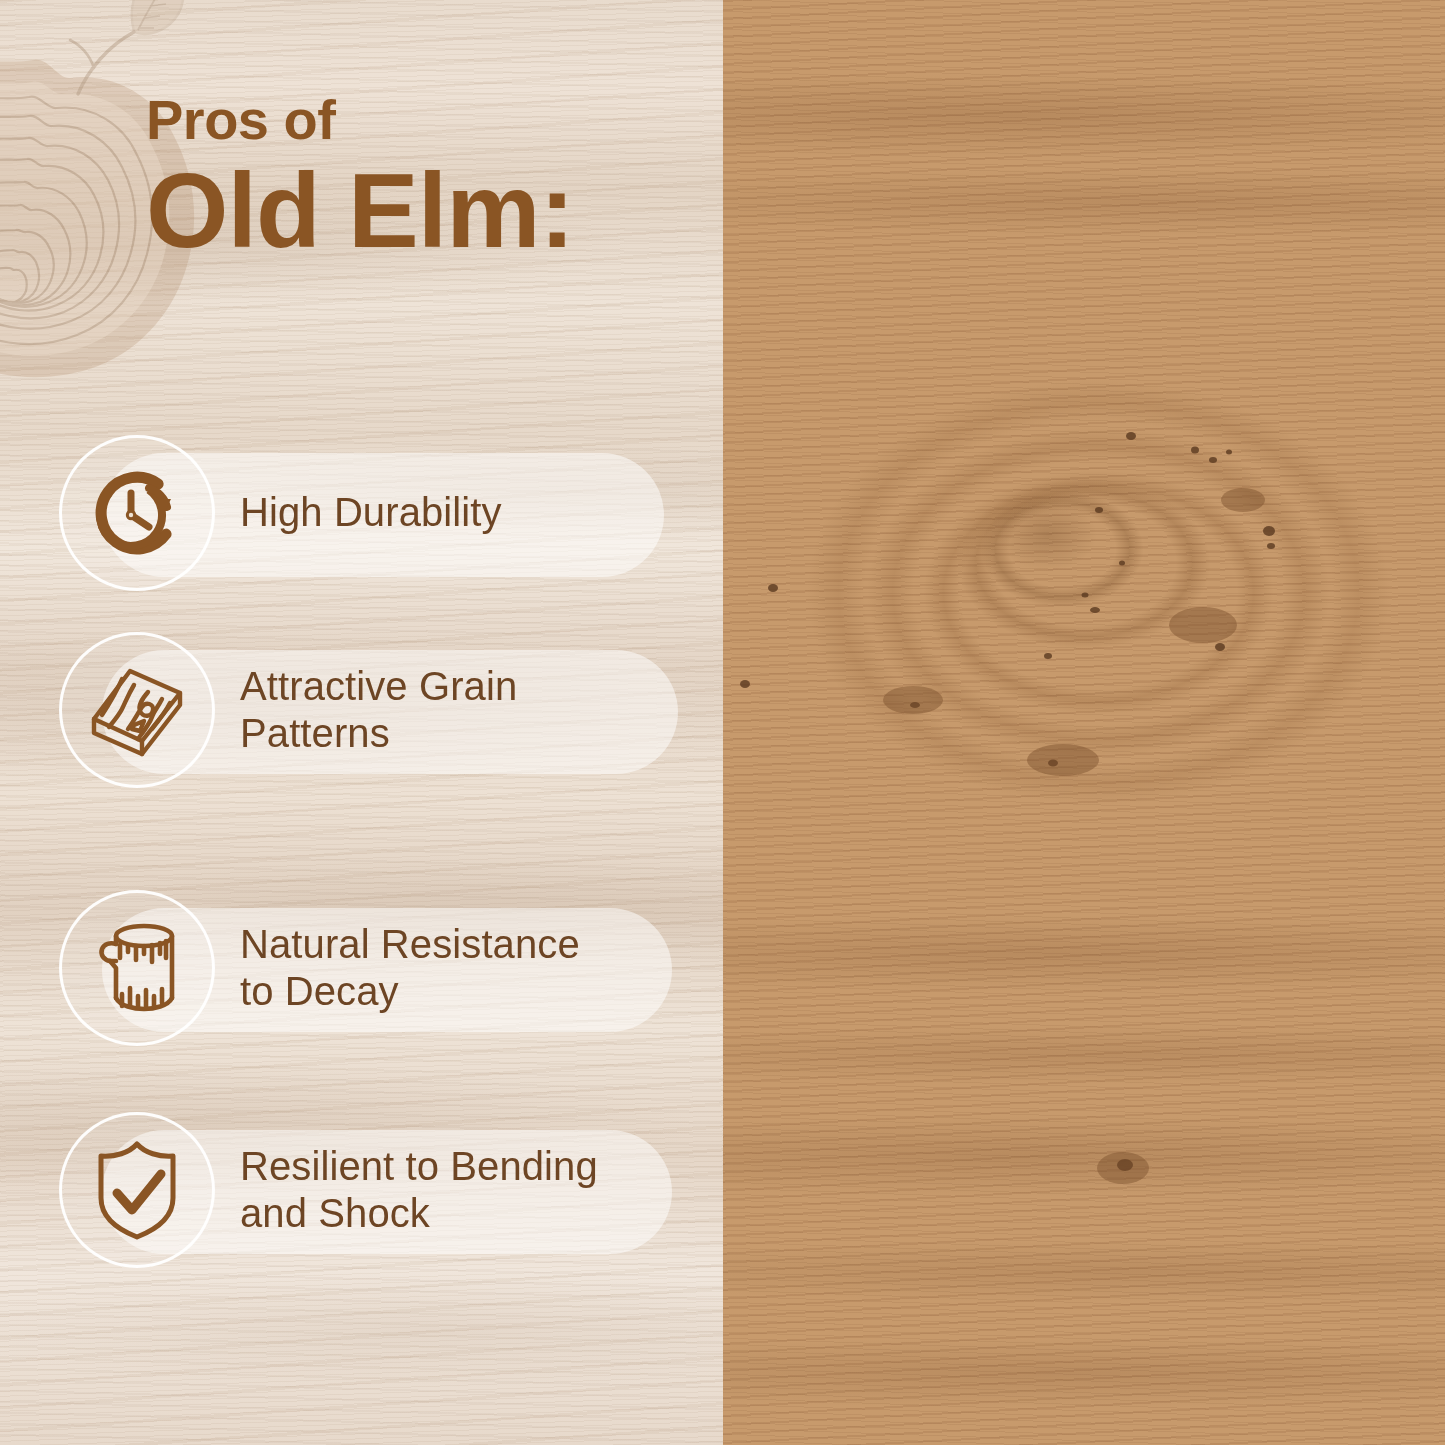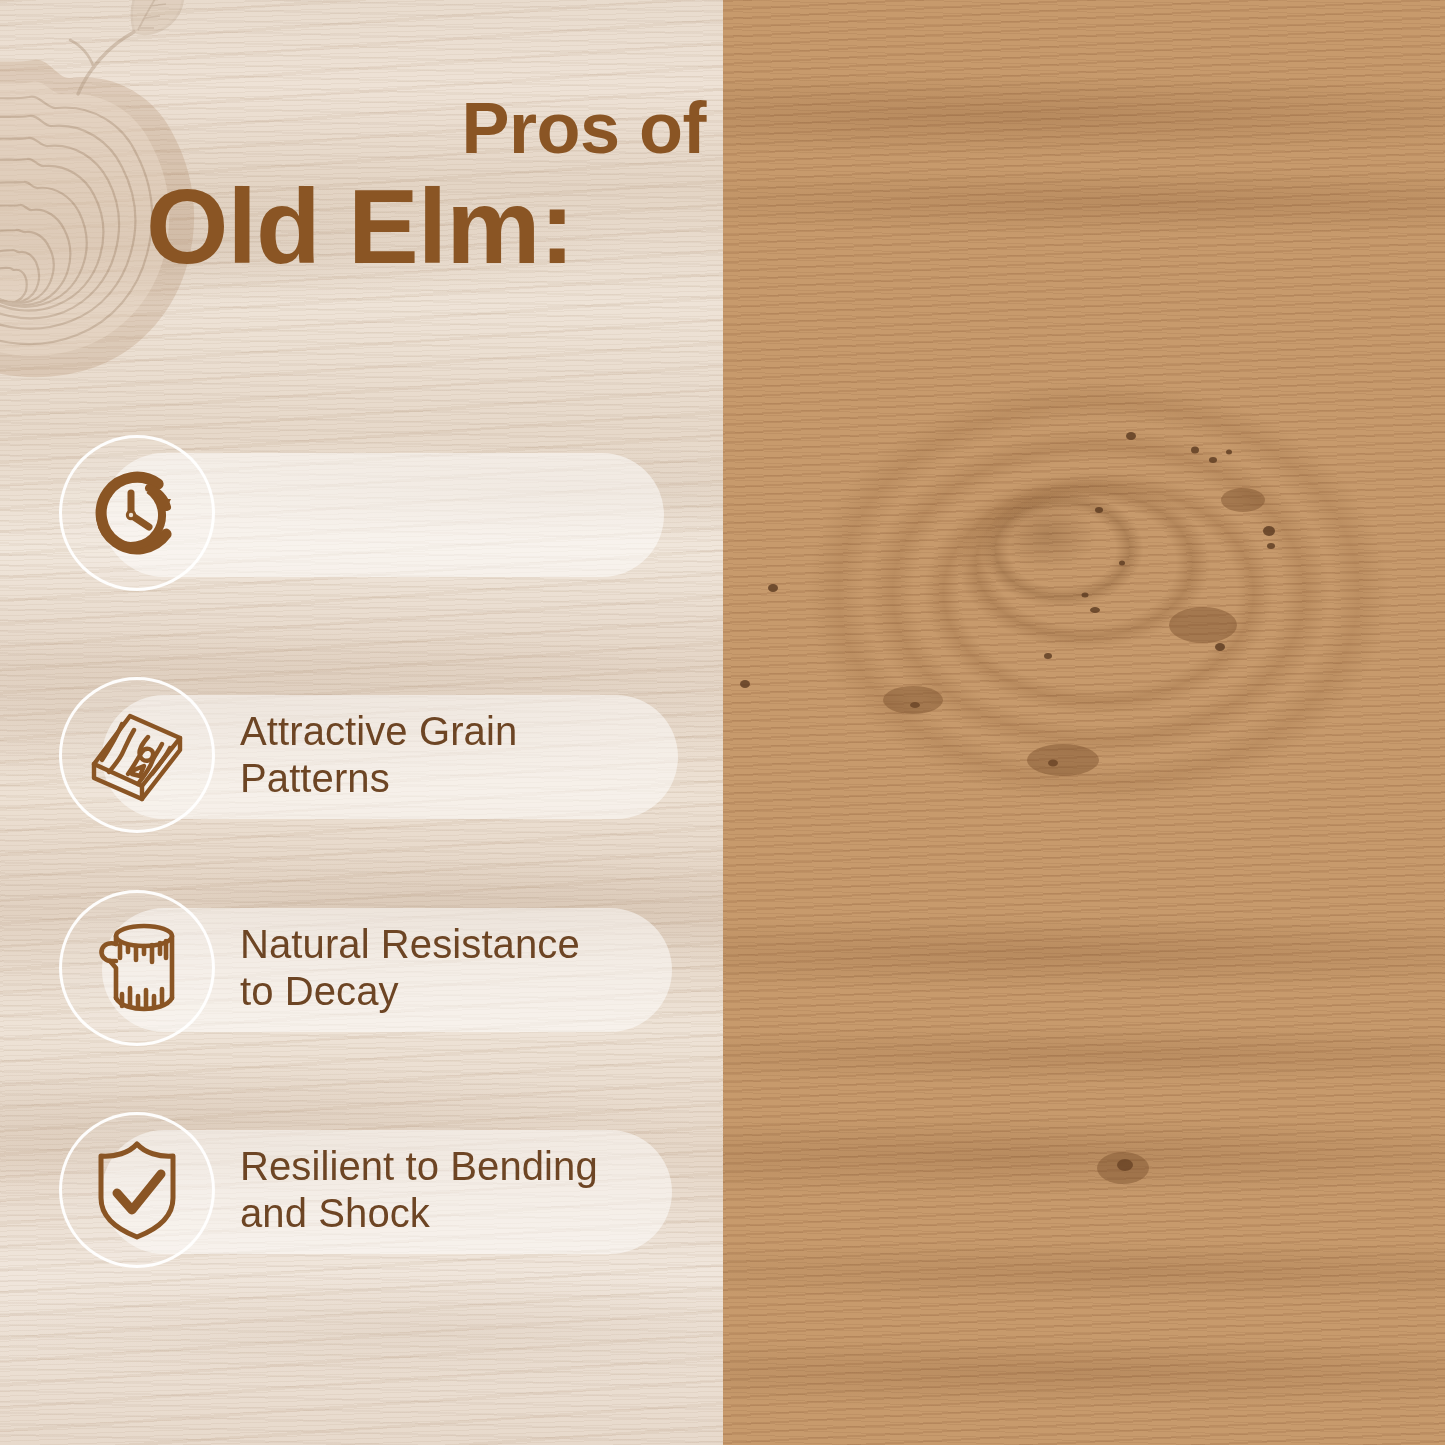--- a/index.html
+++ b/index.html
@@ -157,27 +157,26 @@
   }
 
   
   .heading {
     position: absolute;
     left: 146px;
     top: 92px;
     width: 560px;
   }
   .heading-line1 {
-    font-size: 72px;
+    font-size: 56px;
     font-weight: bold;
     color: #8a5524;
     letter-spacing: -0.5px;
     line-height: 1.0;
     margin: 0;
-    text-align: right;
   }
   .heading-line2 {
     font-size: 106px;
     font-weight: bold;
     color: #8a5524;
     letter-spacing: -1px;
     line-height: 1.06;
     margin: 6px 0 0 0;
   }
 
@@ -303,23 +302,24 @@
           <path d="M78,52 A26,26 0 1 1 52,26" fill="none" stroke="#8a5524" stroke-width="8" stroke-linecap="round" transform="rotate(36 52 52) scale(1.38) translate(-14.3 -14.3)"></path>
           <circle cx="46" cy="54" r="31" fill="none" stroke="#8a5524" stroke-width="8" stroke-dasharray="152 43" transform="rotate(-55 46 54)"></circle>
           <path d="M46,32 L46,54" stroke="#8a5524" stroke-width="7" stroke-linecap="round" fill="none"></path>
           <path d="M46,54 L64,66" stroke="#8a5524" stroke-width="7" stroke-linecap="round" fill="none"></path>
           <circle cx="46" cy="54" r="5.2" fill="#8a5524"></circle>
           <circle cx="46" cy="54" r="2.2" fill="#efe3d4"></circle>
           <path d="M64,27 A27,27 0 0 1 82,46" fill="none" stroke="#8a5524" stroke-width="8" stroke-linecap="round"></path>
           <path d="M70,38 L86,38 L78,54 Z" fill="#8a5524"></path>
         </svg>
       </div>
+      <div class="feature-label">High Durability</div>
     </div>
 
-    <div class="feature" style="top:677px; width:723px;">
+    <div class="feature" style="top:632px; width:723px;">
       <div class="pill" style="width:576px;"></div>
       <div class="icon-ring">
         <svg width="110" height="110" viewBox="0 0 110 110">
           <g stroke="#8a5524" stroke-width="4.4" fill="none" stroke-linejoin="round" stroke-linecap="round">
 
             <path d="M48,16 L98,38 L60,86 L12,64 Z"></path>
 
             <path d="M12,64 L12,78 L60,99 L60,86"></path>
 
             <path d="M98,38 L98,50 L60,99"></path>

